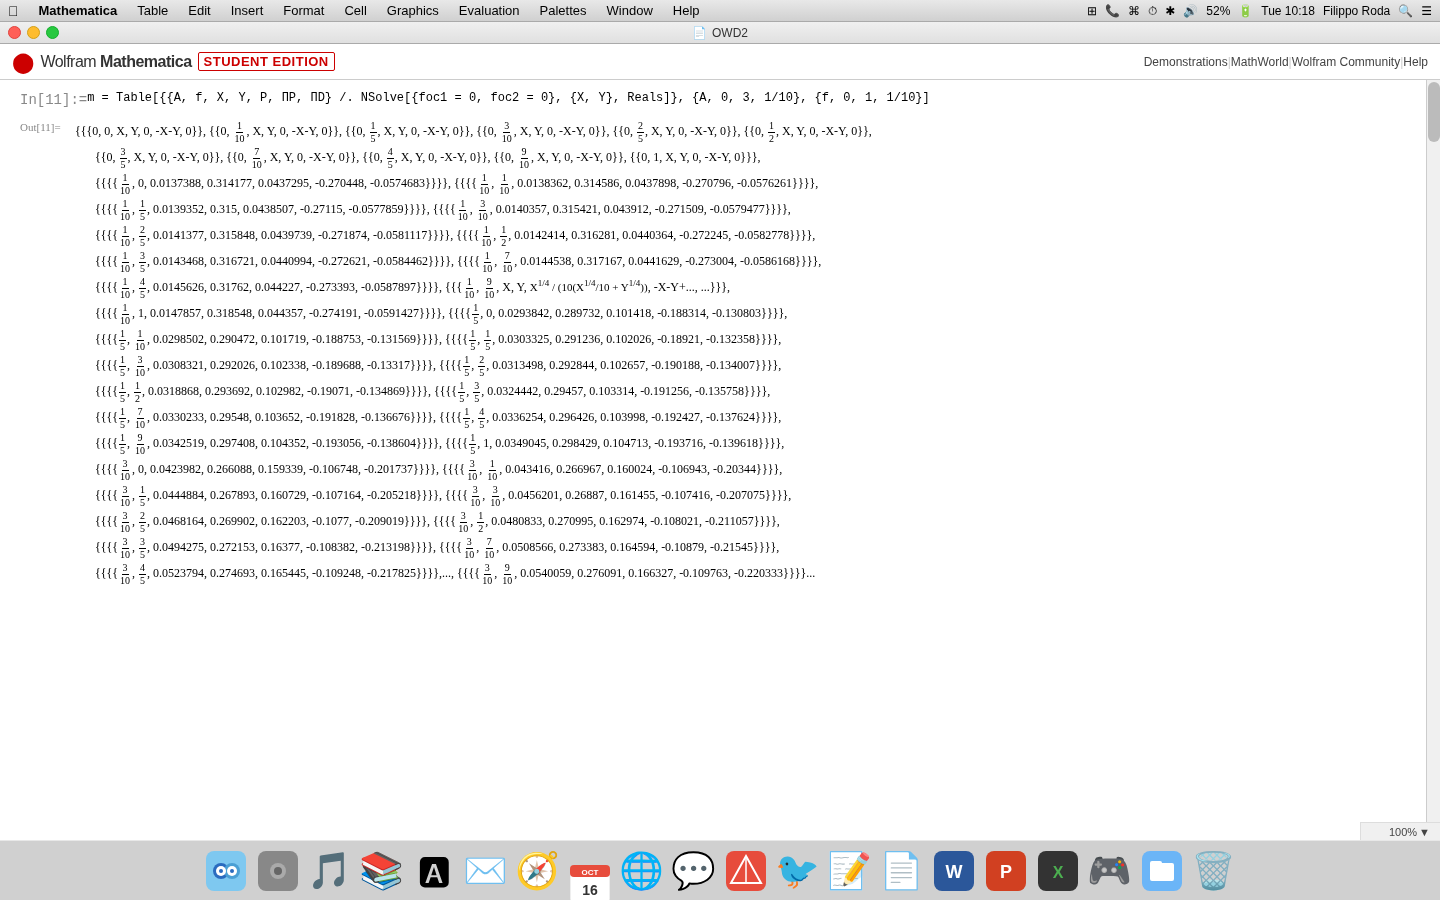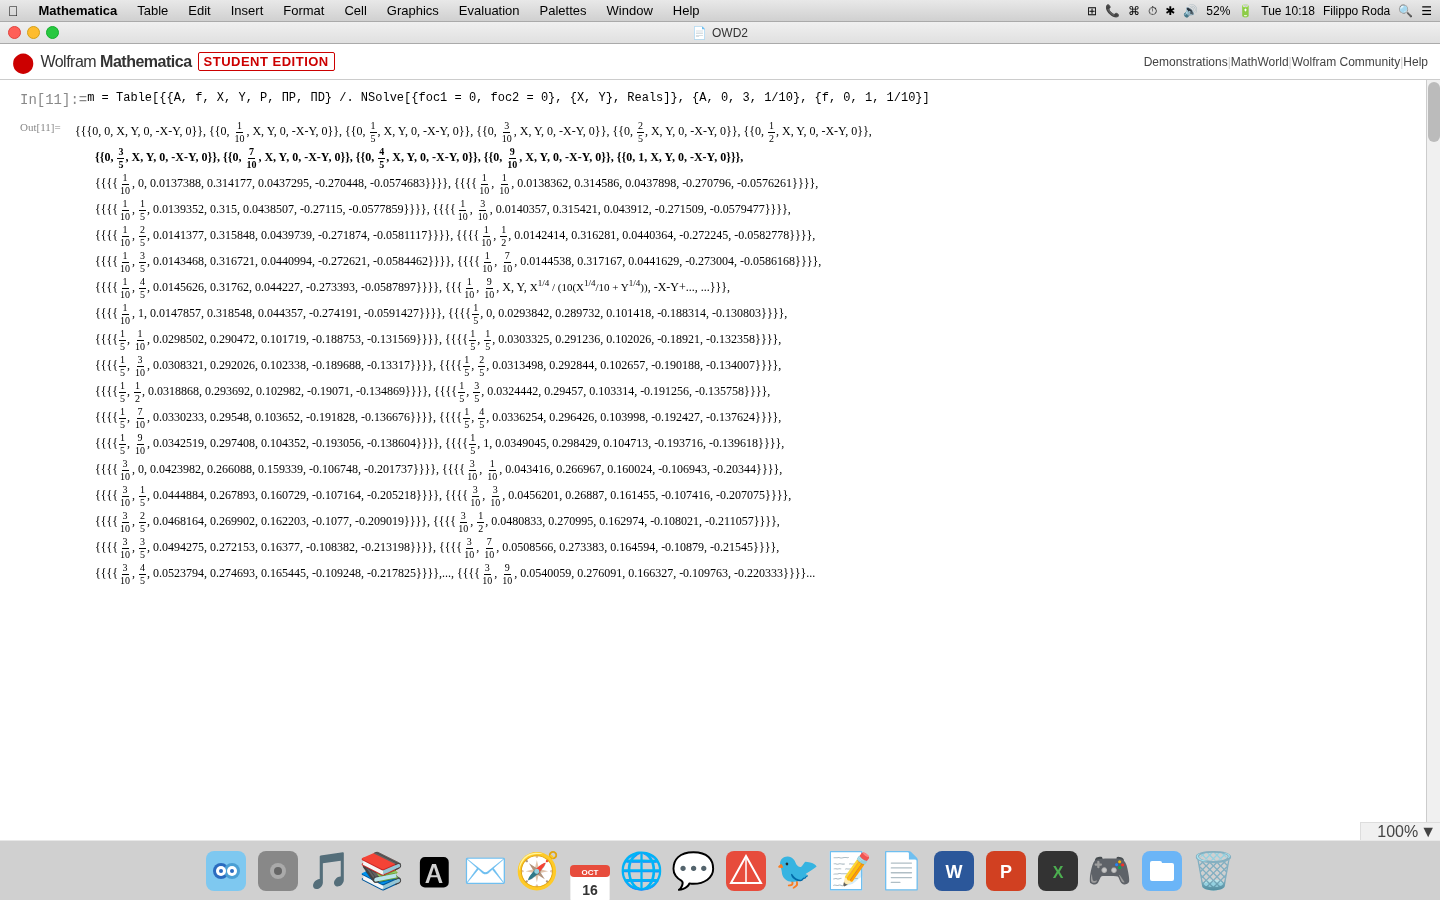--- a/index.html
+++ b/index.html
@@ -168,22 +168,22 @@
       bottom: 60px;
       right: 0;
       width: 80px;
       height: 18px;
       background: #f0f0f0;
       border-top: 1px solid #ddd;
       border-left: 1px solid #ddd;
       display: flex;
       align-items: center;
       justify-content: flex-end;
-      padding-right: 4px;
-      font-size: 16px;
+      padding-right: 10px;
+      font-size: 11px;
       color: #444;
     }
 
     .frac {
       display: inline-flex;
       flex-direction: column;
       align-items: center;
       vertical-align: middle;
       font-size: 10px;
       margin: 0 1px;
@@ -299,21 +299,21 @@
               <span class="frac-num">3</span>
               <span class="frac-den">10</span>
             </span>, X, Y, 0, -X-Y, 0}}, {{0, <span class="frac">
               <span class="frac-num">2</span>
               <span class="frac-den">5</span>
             </span>, X, Y, 0, -X-Y, 0}}, {{0, <span class="frac">
               <span class="frac-num">1</span>
               <span class="frac-den">2</span>
             </span>, X, Y, 0, -X-Y, 0}},
         </div>
-        <div class="math-line" style="padding-left: 20px; font-weight: bold;">
+        <div class="math-line" style="padding-left: 20px;">
           {{0, <span class="frac">
               <span class="frac-num">3</span>
               <span class="frac-den">5</span>
             </span>, X, Y, 0, -X-Y, 0}}, {{0, <span class="frac">
               <span class="frac-num">7</span>
               <span class="frac-den">10</span>
             </span>, X, Y, 0, -X-Y, 0}}, {{0, <span class="frac">
               <span class="frac-num">4</span>
               <span class="frac-den">5</span>
             </span>, X, Y, 0, -X-Y, 0}}, {{0, <span class="frac">

